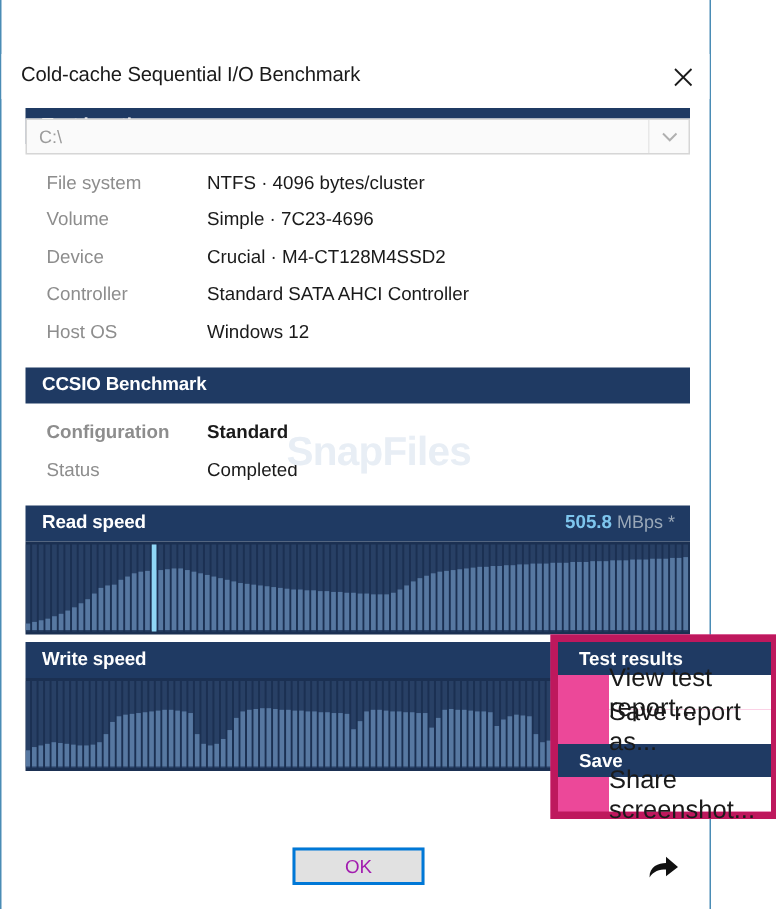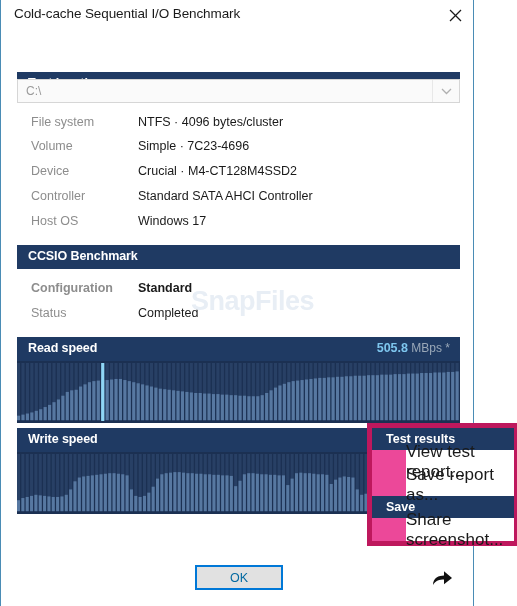--- a/index.html
+++ b/index.html
@@ -21,20 +21,21 @@
     background: #ffffff;
     border: 1px solid #4a8cb5;
     border-top: none;
     border-bottom: none;
     box-sizing: border-box;
   }
   .titlebar {
     position: relative;
     height: 30px;
     background: #ffffff;
+    margin-top: 36px;
   }
   .title-text {
     position: absolute;
     left: 13px;
     top: 6px;
     font-size: 13.5px;
     color: #1a1a1a;
     letter-spacing: -0.1px;
     white-space: nowrap;
   }
@@ -144,21 +145,21 @@
   .ok-button {
     position: absolute;
     left: 194px;
     top: 565px;
     width: 88px;
     height: 25px;
     background: #e1e1e1;
     border: 2px solid #0078d7;
     box-sizing: border-box;
     font-size: 12.5px;
-    color: #0369a1;
+    color: #a21caf;
     display: flex;
     align-items: center;
     justify-content: center;
     cursor: pointer;
   }
   .share-icon {
     position: absolute;
     left: 429px;
     top: 566px;
     width: 24px;
@@ -240,21 +241,21 @@
   <div class="info-row" style="top:164px;">
     <span class="info-label">Device</span>
     <span class="info-value">Crucial  ·  M4-CT128M4SSD2</span>
   </div>
   <div class="info-row" style="top:189px;">
     <span class="info-label">Controller</span>
     <span class="info-value">Standard SATA AHCI Controller</span>
   </div>
   <div class="info-row" style="top:214px;text-decoration:underline;">
     <span class="info-label">Host OS</span>
-    <span class="info-value">Windows 17</span>
+    <span class="info-value">Windows 12</span>
   </div>
 
   <div class="panel-header" style="top:245px;">
     <span class="ph-label">CCSIO Benchmark</span>
   </div>
 
   <div class="info-row" style="top:281px;font-weight:bold;">
     <span class="info-label">Configuration</span>
     <span class="info-value">Standard</span>
   </div>

